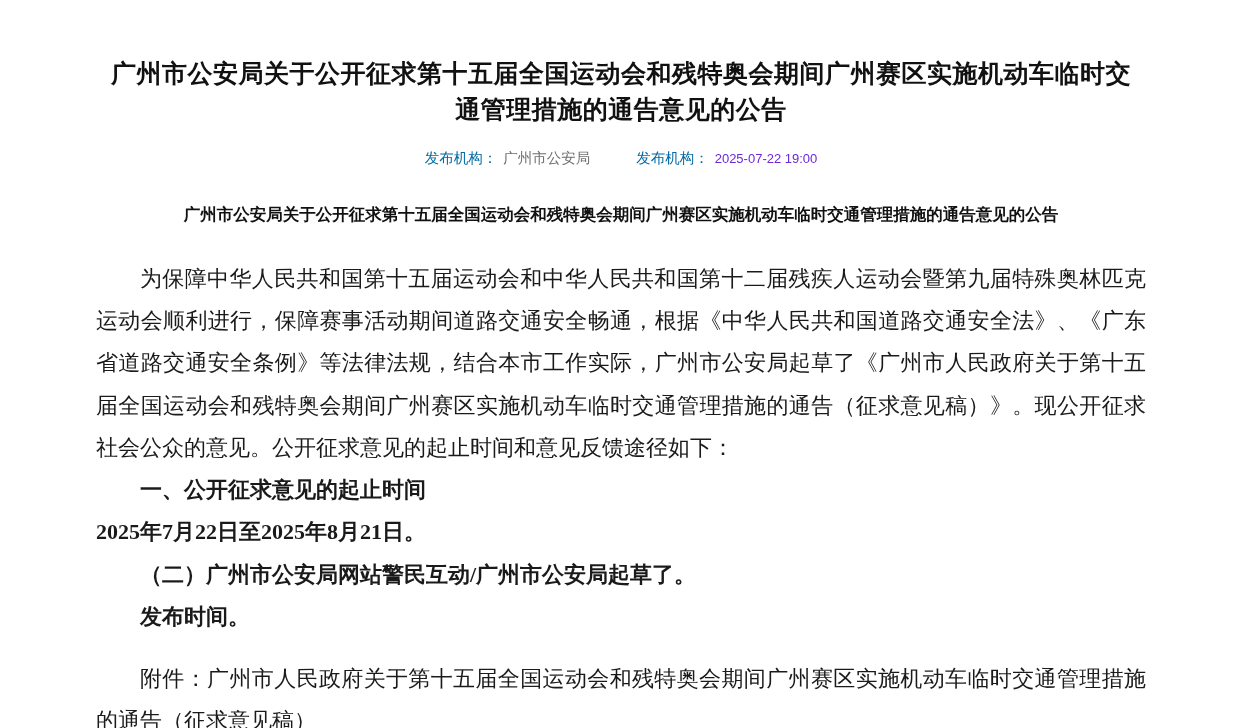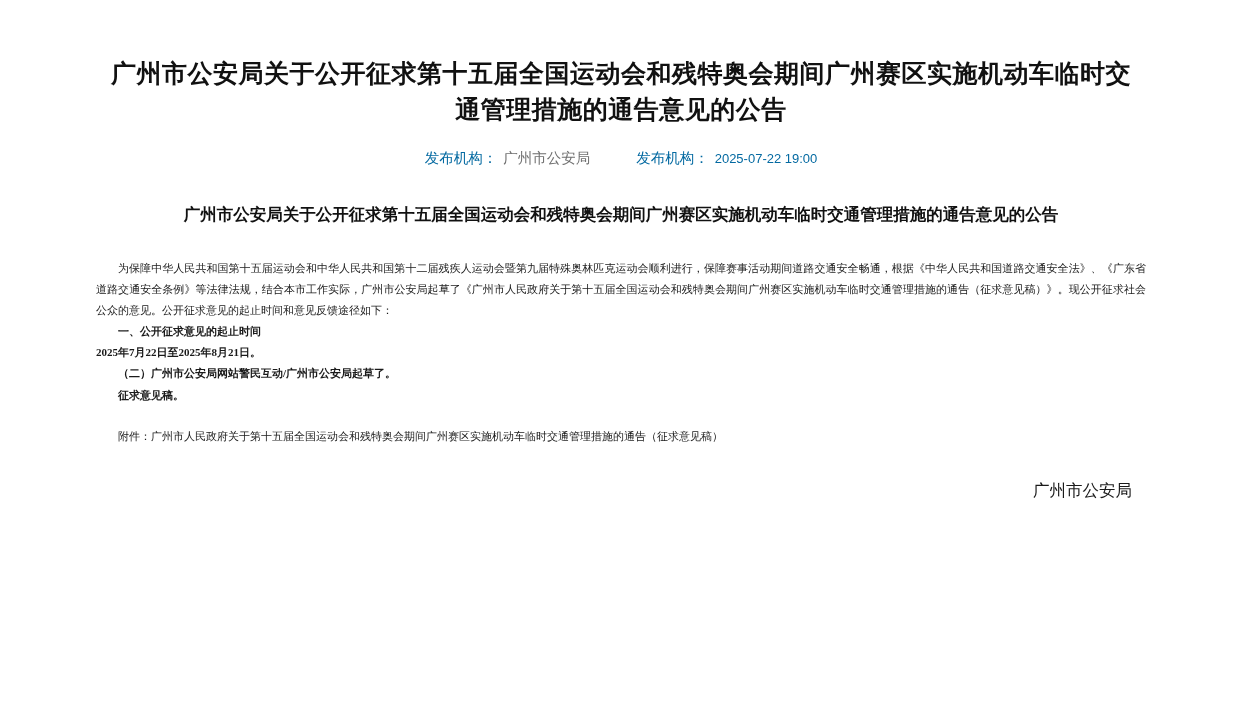--- a/index.html
+++ b/index.html
@@ -51,35 +51,35 @@
   .meta-label {
     color: #0369a1;
   }
   .meta-value {
     color: #6f6f6f;
     margin-left: 6px;
   }
   .meta-value.date {
     font-family: "Liberation Sans", sans-serif;
     font-size: 13px;
-    color: #0369a1;
+    color: #6d28d9;
   }
   .body-wrap {
     margin-top: 34px;
   }
   .sub-title {
     text-align: center;
     font-size: 16.5px;
     font-weight: bold;
     line-height: 1.6;
     color: #111111;
     padding: 0 20px;
   }
   p.para {
-    font-size: 11px;
+    font-size: 22px;
     line-height: 1.92;
     margin: 0;
     text-align: justify;
     text-justify: inter-ideograph;
     color: #1a1a1a;
   }
   p.indent2 {
     text-indent: 2em;
   }
   p.first-para {
@@ -119,21 +119,21 @@
     </div>
 
     <div class="body-wrap">
 
       <div class="sub-title">广州市公安局关于公开征求第十五届全国运动会和残特奥会期间广州赛区实施机动车临时交通管理措施的通告意见的公告</div>
 
       <p class="para indent2 first-para">为保障中华人民共和国第十五届运动会和中华人民共和国第十二届残疾人运动会暨第九届特殊奥林匹克运动会顺利进行，保障赛事活动期间道路交通安全畅通，根据《中华人民共和国道路交通安全法》、《广东省道路交通安全条例》等法律法规，结合本市工作实际，广州市公安局起草了《广州市人民政府关于第十五届全国运动会和残特奥会期间广州赛区实施机动车临时交通管理措施的通告（征求意见稿）》。现公开征求社会公众的意见。公开征求意见的起止时间和意见反馈途径如下：</p>
       <p class="para indent2 gap-before">一、公开征求意见的起止时间</p>
       <p class="para gap-before">2025年7月22日至2025年8月21日。</p>
       <p class="para indent2 gap-before">（二）广州市公安局网站警民互动/广州市公安局起草了。</p>
-      <p class="para indent2 gap-before">征求意见稿。</p>
+      <p class="para indent2 gap-before">发布时间。</p>
 
       <p class="para attach">附件：广州市人民政府关于第十五届全国运动会和残特奥会期间广州赛区实施机动车临时交通管理措施的通告（征求意见稿）</p>
 
       <div class="signature">广州市公安局</div>
 
     </div>
   </div>
 </div>
 
 </body></html>

